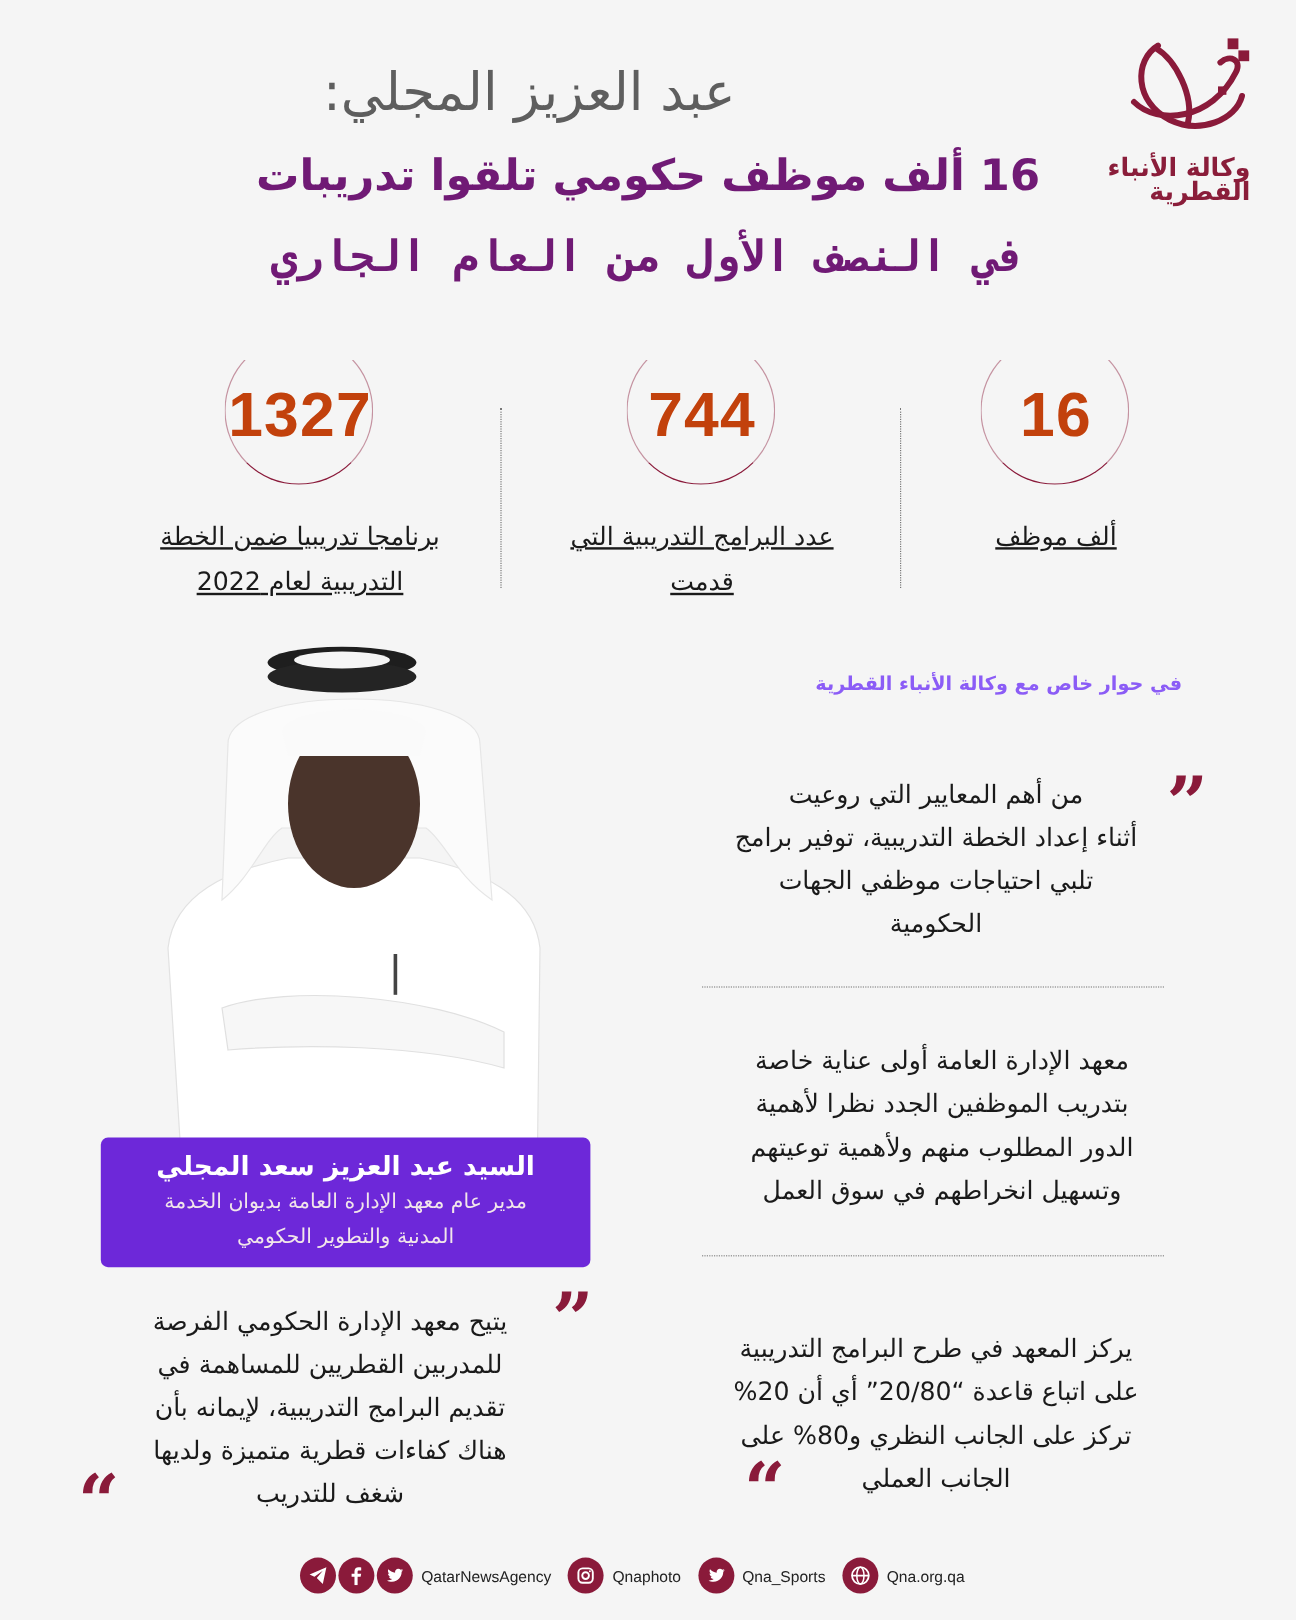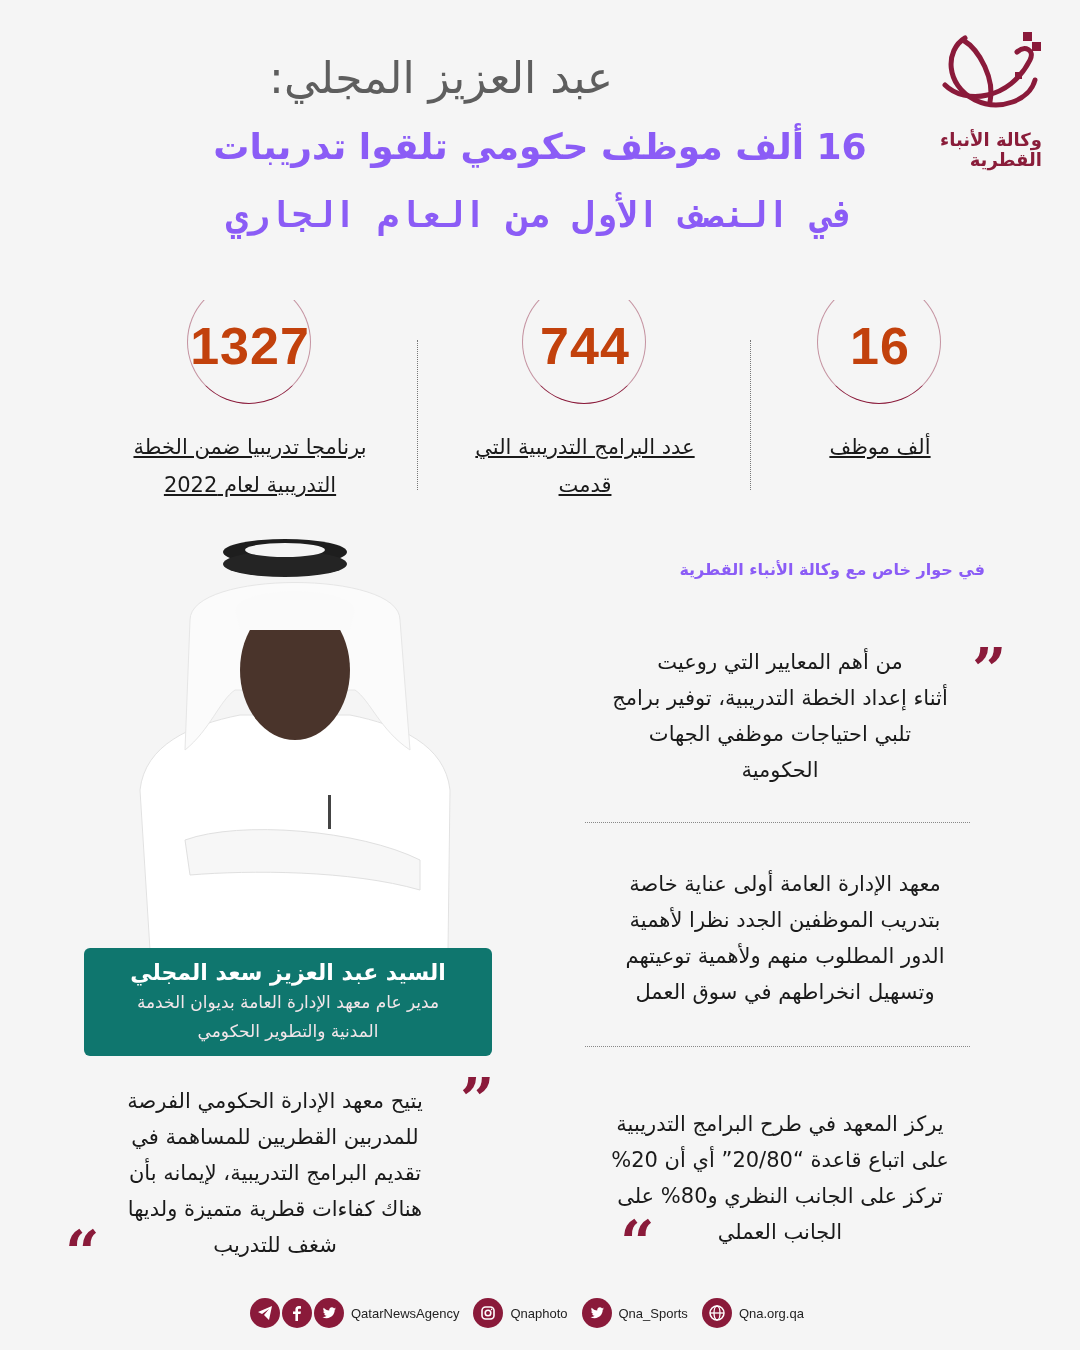--- a/index.html
+++ b/index.html
@@ -1,24 +1,24 @@
 <!DOCTYPE html>
 <html><head>
 <meta charset="utf-8">
 <style>
   * { box-sizing: border-box; margin: 0; padding: 0; }
   html, body { width: 1080px; height: 1350px; background: #f5f5f5; overflow: hidden; }
   body { position: relative; font-family: "DejaVu Sans", sans-serif; direction: rtl; color: #1a1a1a; }
 
   .logo { position: absolute; left: 930px; top: 30px; width: 130px; height: 140px; }
   .logo svg { position: absolute; left: 5px; top: 0; }
-  .logo-text { position: absolute; right: 18px; top: 100px; width: 120px; text-align: right; color: #8a1d3a; font-size: 18px; line-height: 20px; font-weight: bold; }
+  .logo-text { position: absolute; right: 18px; top: 100px; width: 120px; text-align: right; color: #8a1d3a; font-size: 21px; line-height: 20px; font-weight: bold; }
 
   .kicker { position: absolute; top: 52px; left: 0; width: 1052px; text-align: center; padding-right: 170px; font-size: 44px; color: #5e5e5e; }
-  .headline { position: absolute; left: 140px; width: 800px; text-align: center; color: #8b5cf6; font-weight: bold; font-size: 36px; }
+  .headline { position: absolute; left: 140px; width: 800px; text-align: center; color: #701a75; font-weight: bold; font-size: 36px; }
   .headline.l1 { top: 126px; }
   .headline.l2 { top: 194px; font-family: Liberation Mono, monospace; }
 
   .stat { position: absolute; top: 300px; width: 300px; text-align: center; }
   .stat .ring { position: relative; width: 126px; height: 110px; margin: 0 auto; overflow: hidden; }
   .stat .ring::before { content: ""; position: absolute; left: 0; top: -20px; width: 122px; height: 122px; border-radius: 50%; border: 1.5px solid #8a1a3a; border-top-color: transparent; border-left-color: rgba(138,26,58,.45); border-right-color: rgba(138,26,58,.45); }
   .stat .num { position: absolute; left: 0; right: 0; top: 16px; font-family: "Liberation Sans", sans-serif; font-weight: bold; font-size: 52px; color: #c2410c; letter-spacing: 1px; direction: ltr; }
   .stat .label { margin-top: 18px; font-size: 21px; line-height: 38px; color: #1a1a1a; text-decoration: underline; }
   .stat-1 { left: 730px; }
   .stat-2 { left: 435px; }
@@ -30,21 +30,21 @@
   .quote-block { position: absolute; text-align: center; font-size: 21px; line-height: 36px; color: #1a1a1a; }
   .q1 { top: 644px; left: 580px; width: 400px; }
   .q2 { top: 866px; left: 580px; width: 410px; }
   .q3 { top: 1106px; left: 585px; width: 390px; }
   .q4 { top: 1083px; left: 90px; width: 370px; }
   .qmark { position: absolute; color: #8a1a3a; font-family: "DejaVu Serif", serif; font-weight: bold; font-size: 60px; line-height: 60px; }
 
   .hdiv { position: absolute; left: 585px; width: 385px; border-top: 1px dotted #888; }
 
   .photo { position: absolute; left: 130px; top: 530px; width: 330px; height: 420px; }
-  .caption { position: absolute; left: 84px; top: 948px; width: 408px; height: 108px; background: #0f766e; border-radius: 6px; color: #fff; text-align: center; padding-top: 10px; }
+  .caption { position: absolute; left: 84px; top: 948px; width: 408px; height: 108px; background: #6d28d9; border-radius: 6px; color: #fff; text-align: center; padding-top: 10px; }
   .caption .name { font-size: 22px; font-weight: bold; line-height: 30px; }
   .caption .role { font-size: 17px; line-height: 29px; color: #f2e6ea; }
 
   .footer { position: absolute; top: 1295px; left: 250px; height: 36px; direction: ltr; display: flex; align-items: center; }
   .social { display: flex; align-items: center; margin-right: 14px; }
   .ic { width: 30px; height: 30px; border-radius: 50%; background: #8a1a3a; display: inline-flex; align-items: center; justify-content: center; margin-right: 2px; }
   .social .handle { font-family: "Liberation Sans", sans-serif; font-size: 13px; color: #222; margin-left: 5px; }
 </style>
 </head>
 <body>

